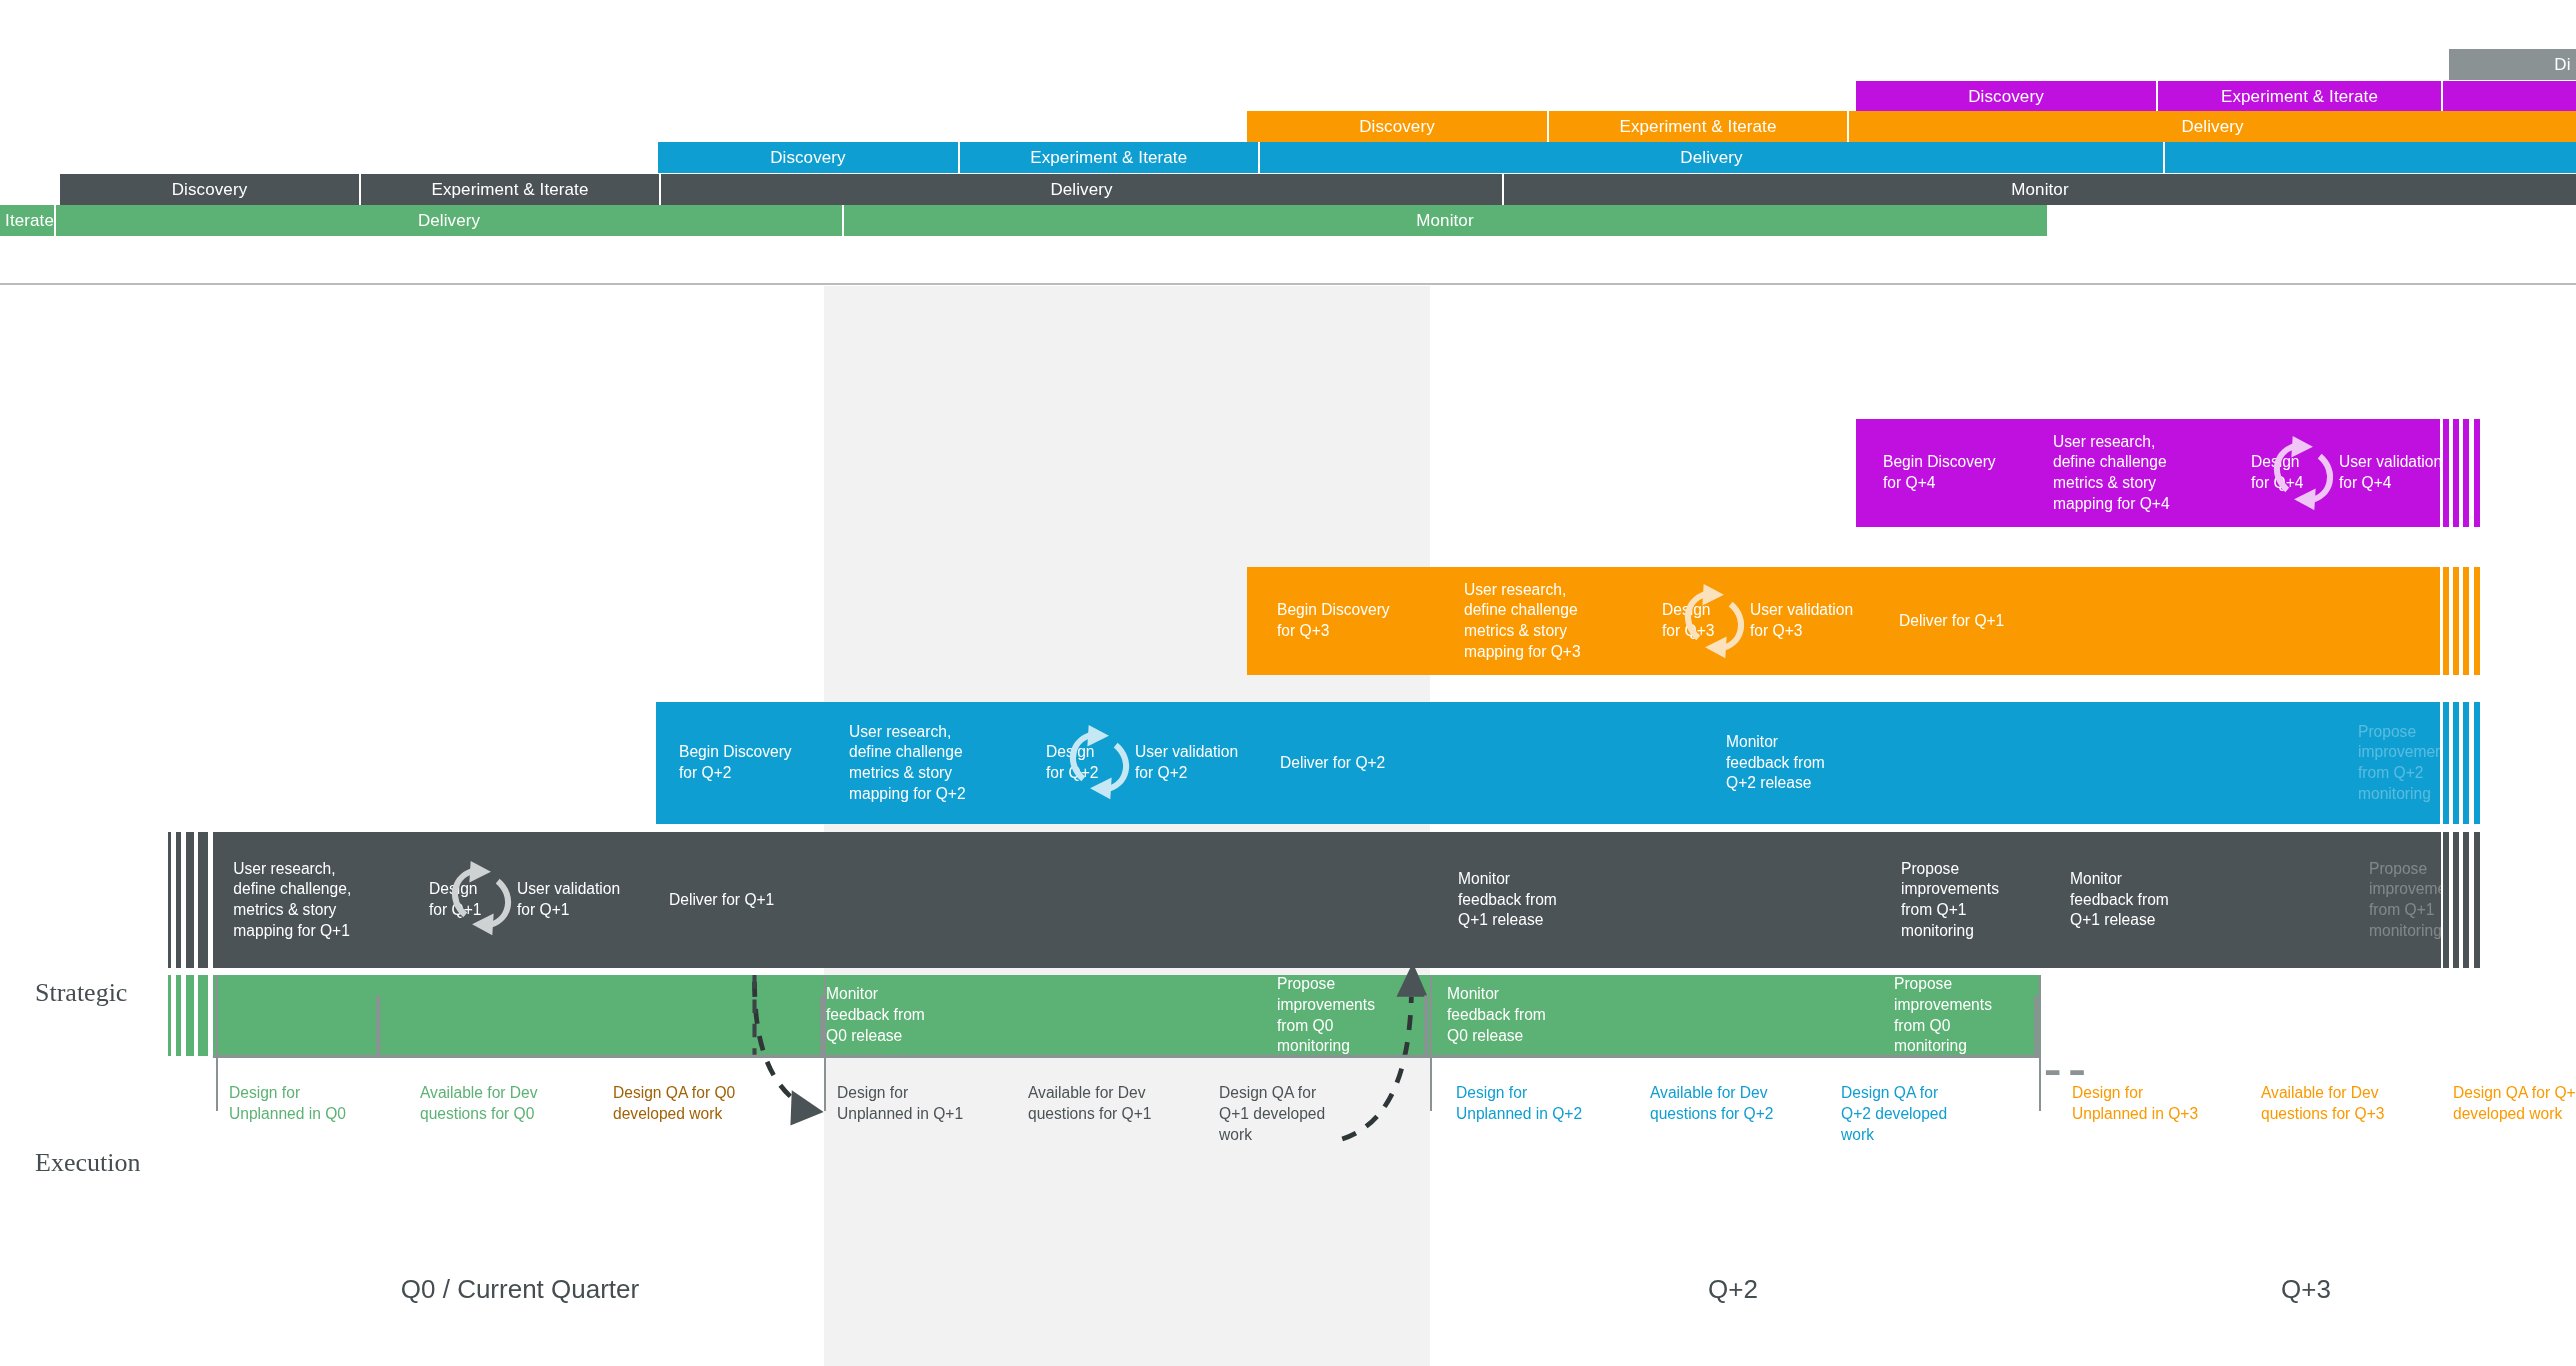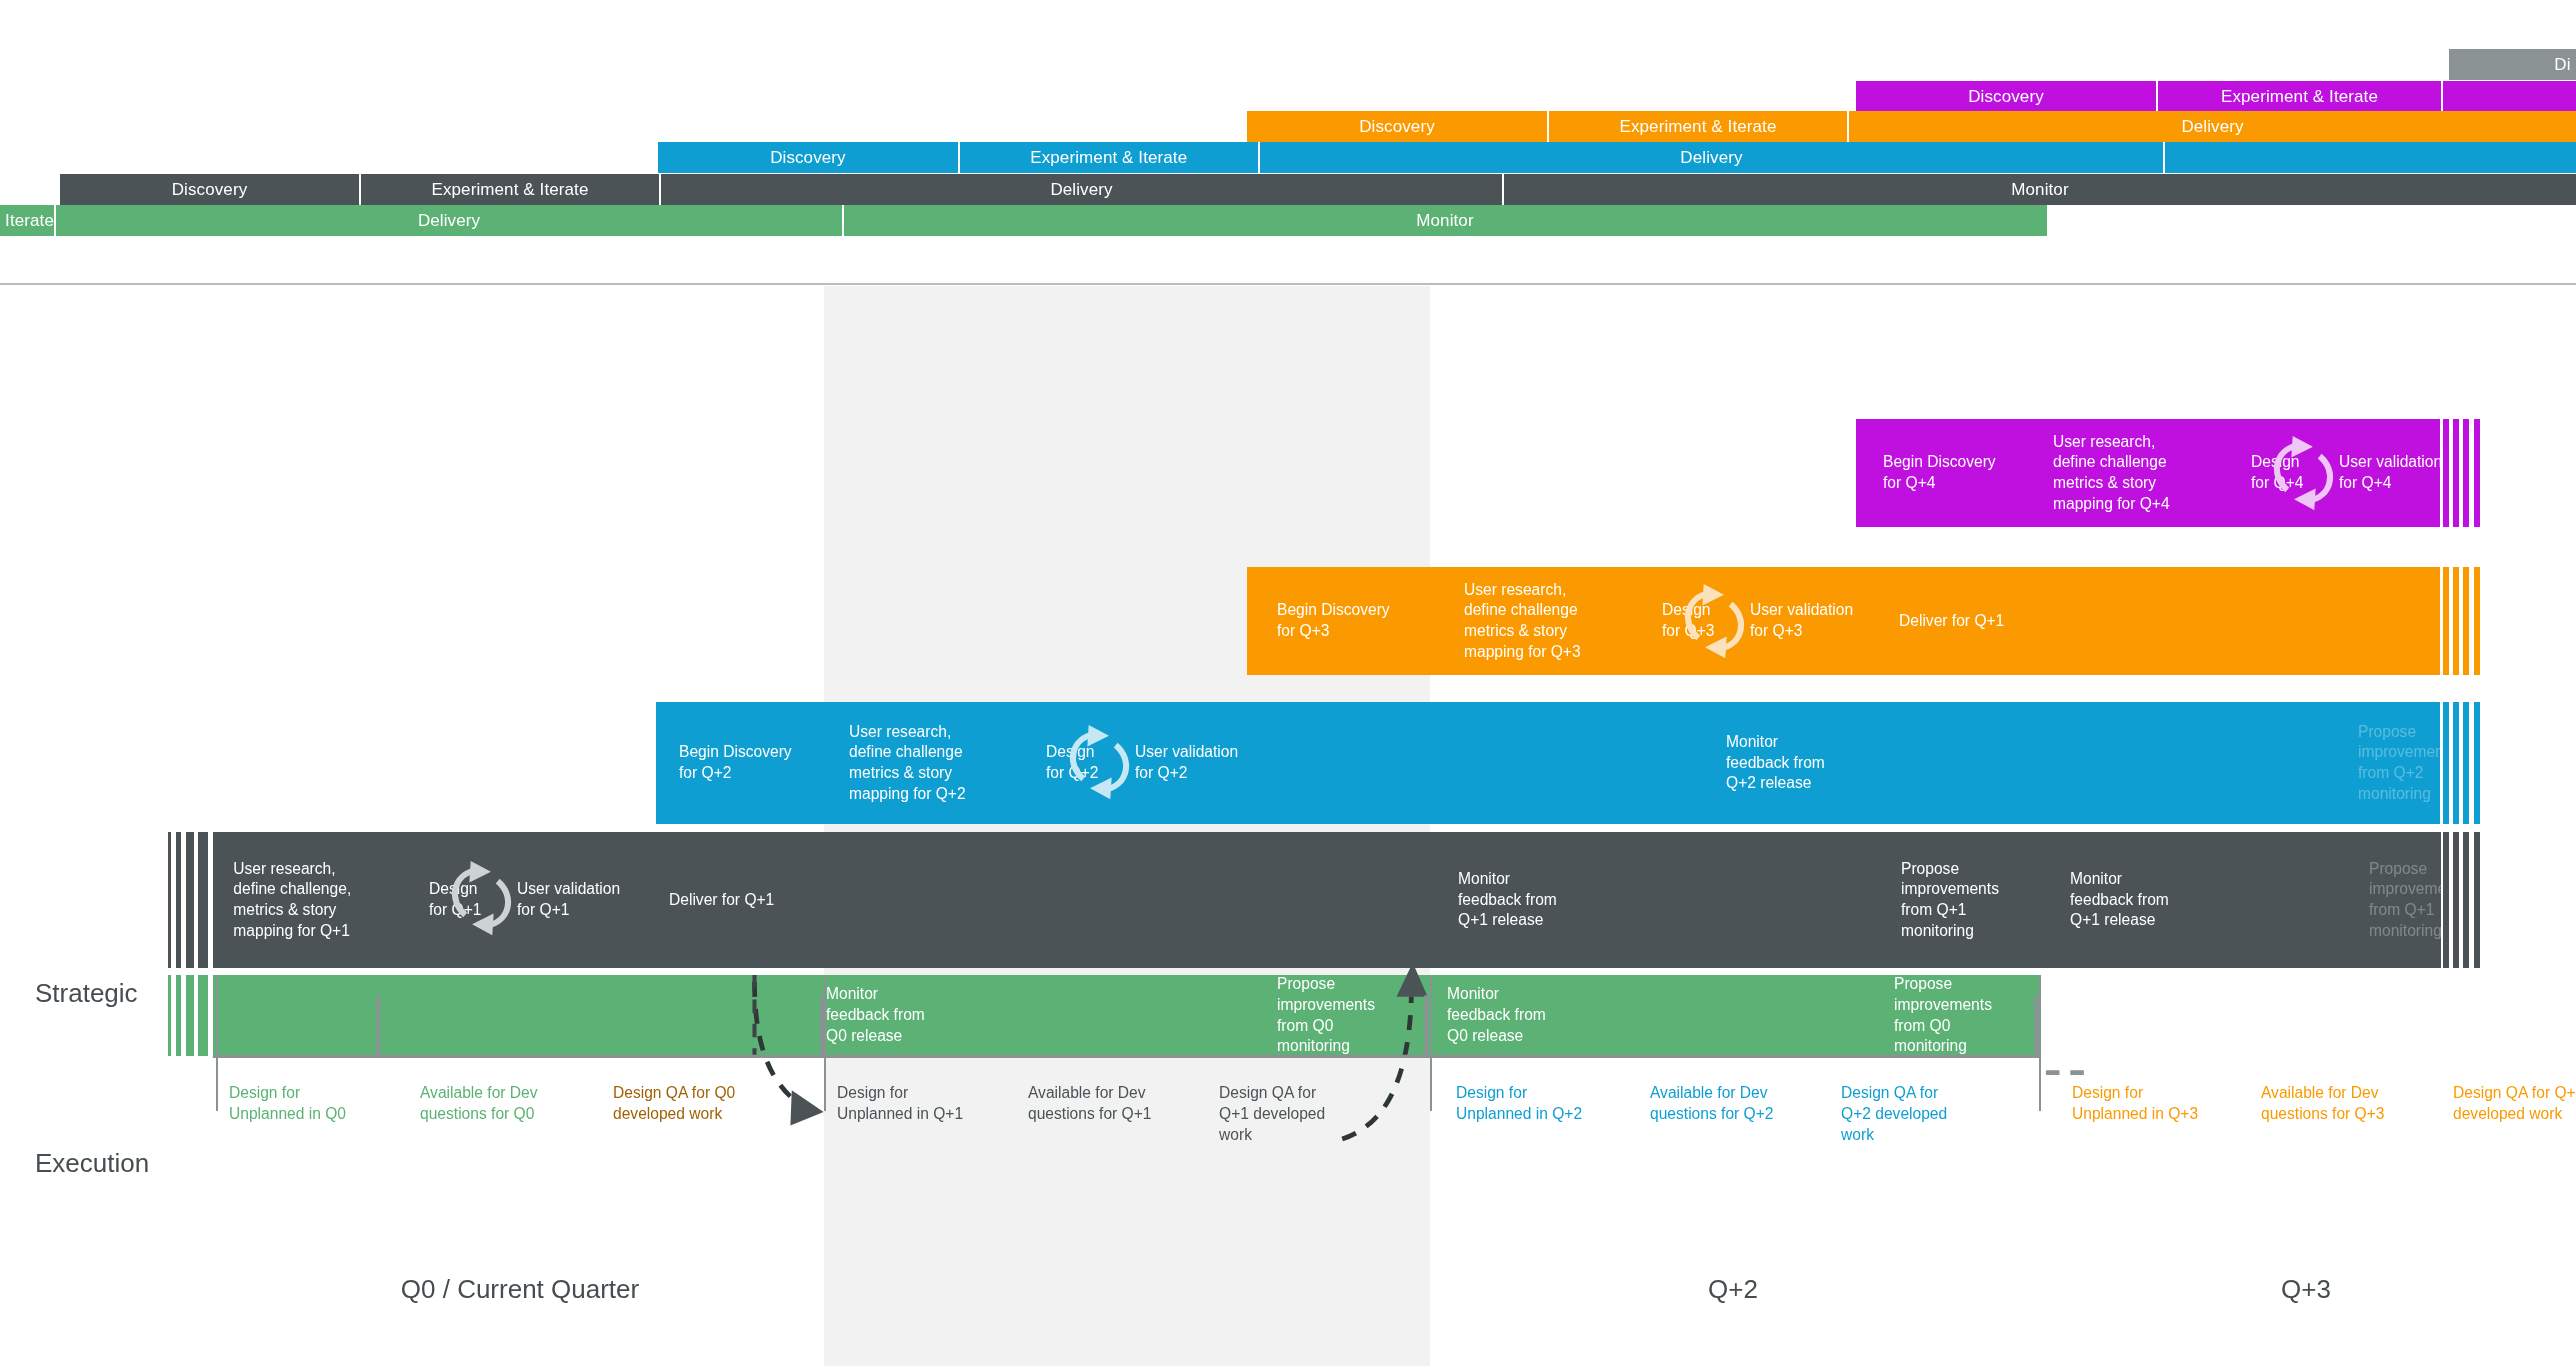--- a/index.html
+++ b/index.html
@@ -112,21 +112,21 @@
     position: absolute;
     width: 2px;
     background: #8b9294;
   }
 
   
   .axis-label {
     position: absolute;
     font-size: 26px;
     color: #454d50;
-    font-family: Liberation Sans, sans-serif;
+    font-family: Liberation Serif, serif;
     white-space: nowrap;
   }
 
   
   .qcaption {
     position: absolute;
     text-align: center;
     font-size: 26px;
     color: #454d50;
     white-space: nowrap;
@@ -251,20 +251,21 @@
     <div class="cell" style="left:23px;width:156px;">Begin Discovery
 for Q+2</div>
     <div class="cell" style="left:193px;width:169px;">User research,
 define challenge
 metrics &amp; story
 mapping for Q+2</div>
     <div class="cell" style="left:390px;width:81px;">Design
 for Q+2</div>
     <div class="cell" style="left:479px;width:136px;">User validation
 for Q+2</div>
+    <div class="cell" style="left:624px;width:163px;">Deliver for Q+2</div>
     <div class="cell" style="left:1070px;width:163px;">Monitor
 feedback from
 Q+2 release</div>
     <div class="cell faded" style="left:1702px;width:163px;">Propose
 improvements
 from Q+2
 monitoring</div>
     <svg class="loop" style="left:403px;top:8.8px;" viewBox="0 0 120 150">
       <path d="M36,100 C10,78 18,40 52,34" fill="none" stroke="#c6e8f5" stroke-width="9"></path>
       <polygon points="44,20 74,36 42,52" fill="#c6e8f5"></polygon>

